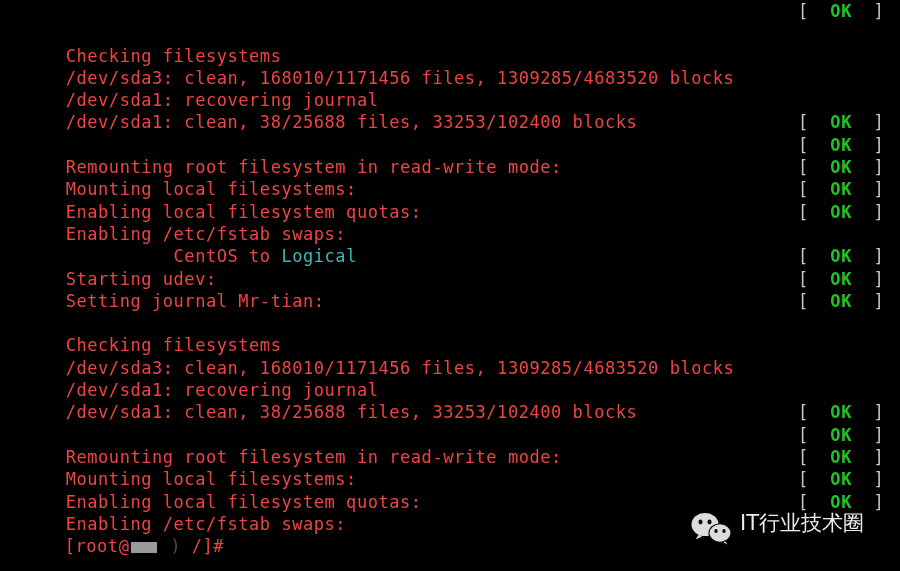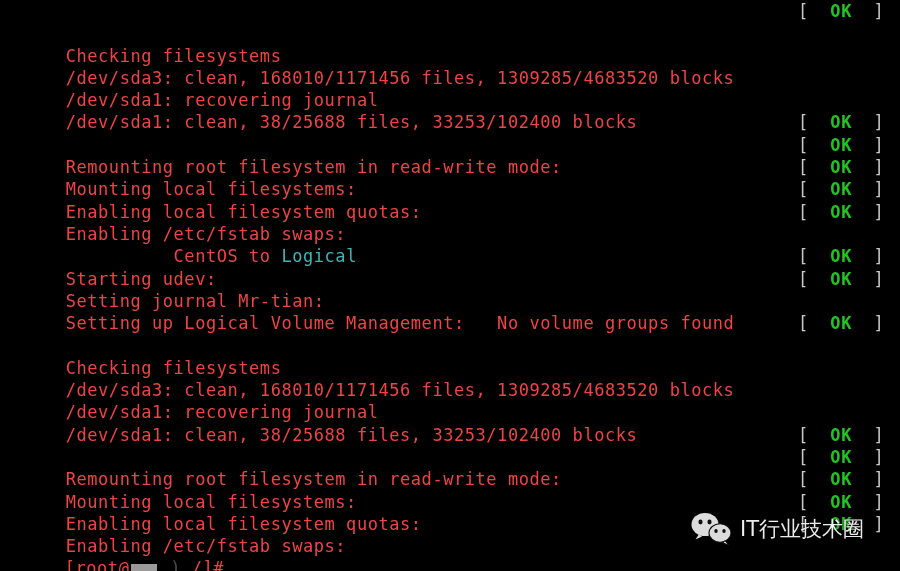--- a/index.html
+++ b/index.html
@@ -68,21 +68,21 @@
   }
   .host-ghost {
     color: #4a4a4a;
   }
   
   #watermark {
     position: absolute;
     left: 690px;
     top: 512px;
     display: flex;
-    align-items: center;
+    align-items: flex-start;
     gap: 6px;
     opacity: 0.92;
   }
   #watermark .wm-text {
     font-family: "DejaVu Sans", "Liberation Sans", sans-serif;
     font-size: 21px;
     color: #ffffff;
     letter-spacing: 0px;
     font-weight: 500;
     text-shadow: 0 0 2px #000;
@@ -153,23 +153,20 @@
     <div class="line">
       <span class="txt">Starting udev:</span>
       <span class="status">[&nbsp;&nbsp;<span class="ok">OK</span>&nbsp;&nbsp;]</span>
     </div>
 
     <div class="line">
       <span class="txt">Setting journal Mr-tian:</span>
       <span class="status">[&nbsp;&nbsp;<span class="ok">OK</span>&nbsp;&nbsp;]</span>
     </div>
 
-    <div class="line">
-      <span class="txt">Setting up Logical Volume Management:   No volume groups found</span>
-    </div>
 
     <div class="line">
       <span class="txt"></span>
       <span class="status">[&nbsp;&nbsp;<span class="ok">OK</span>&nbsp;&nbsp;]</span>
     </div>
 
     <div class="line">
       <span class="txt">Checking filesystems</span>
     </div>
 

